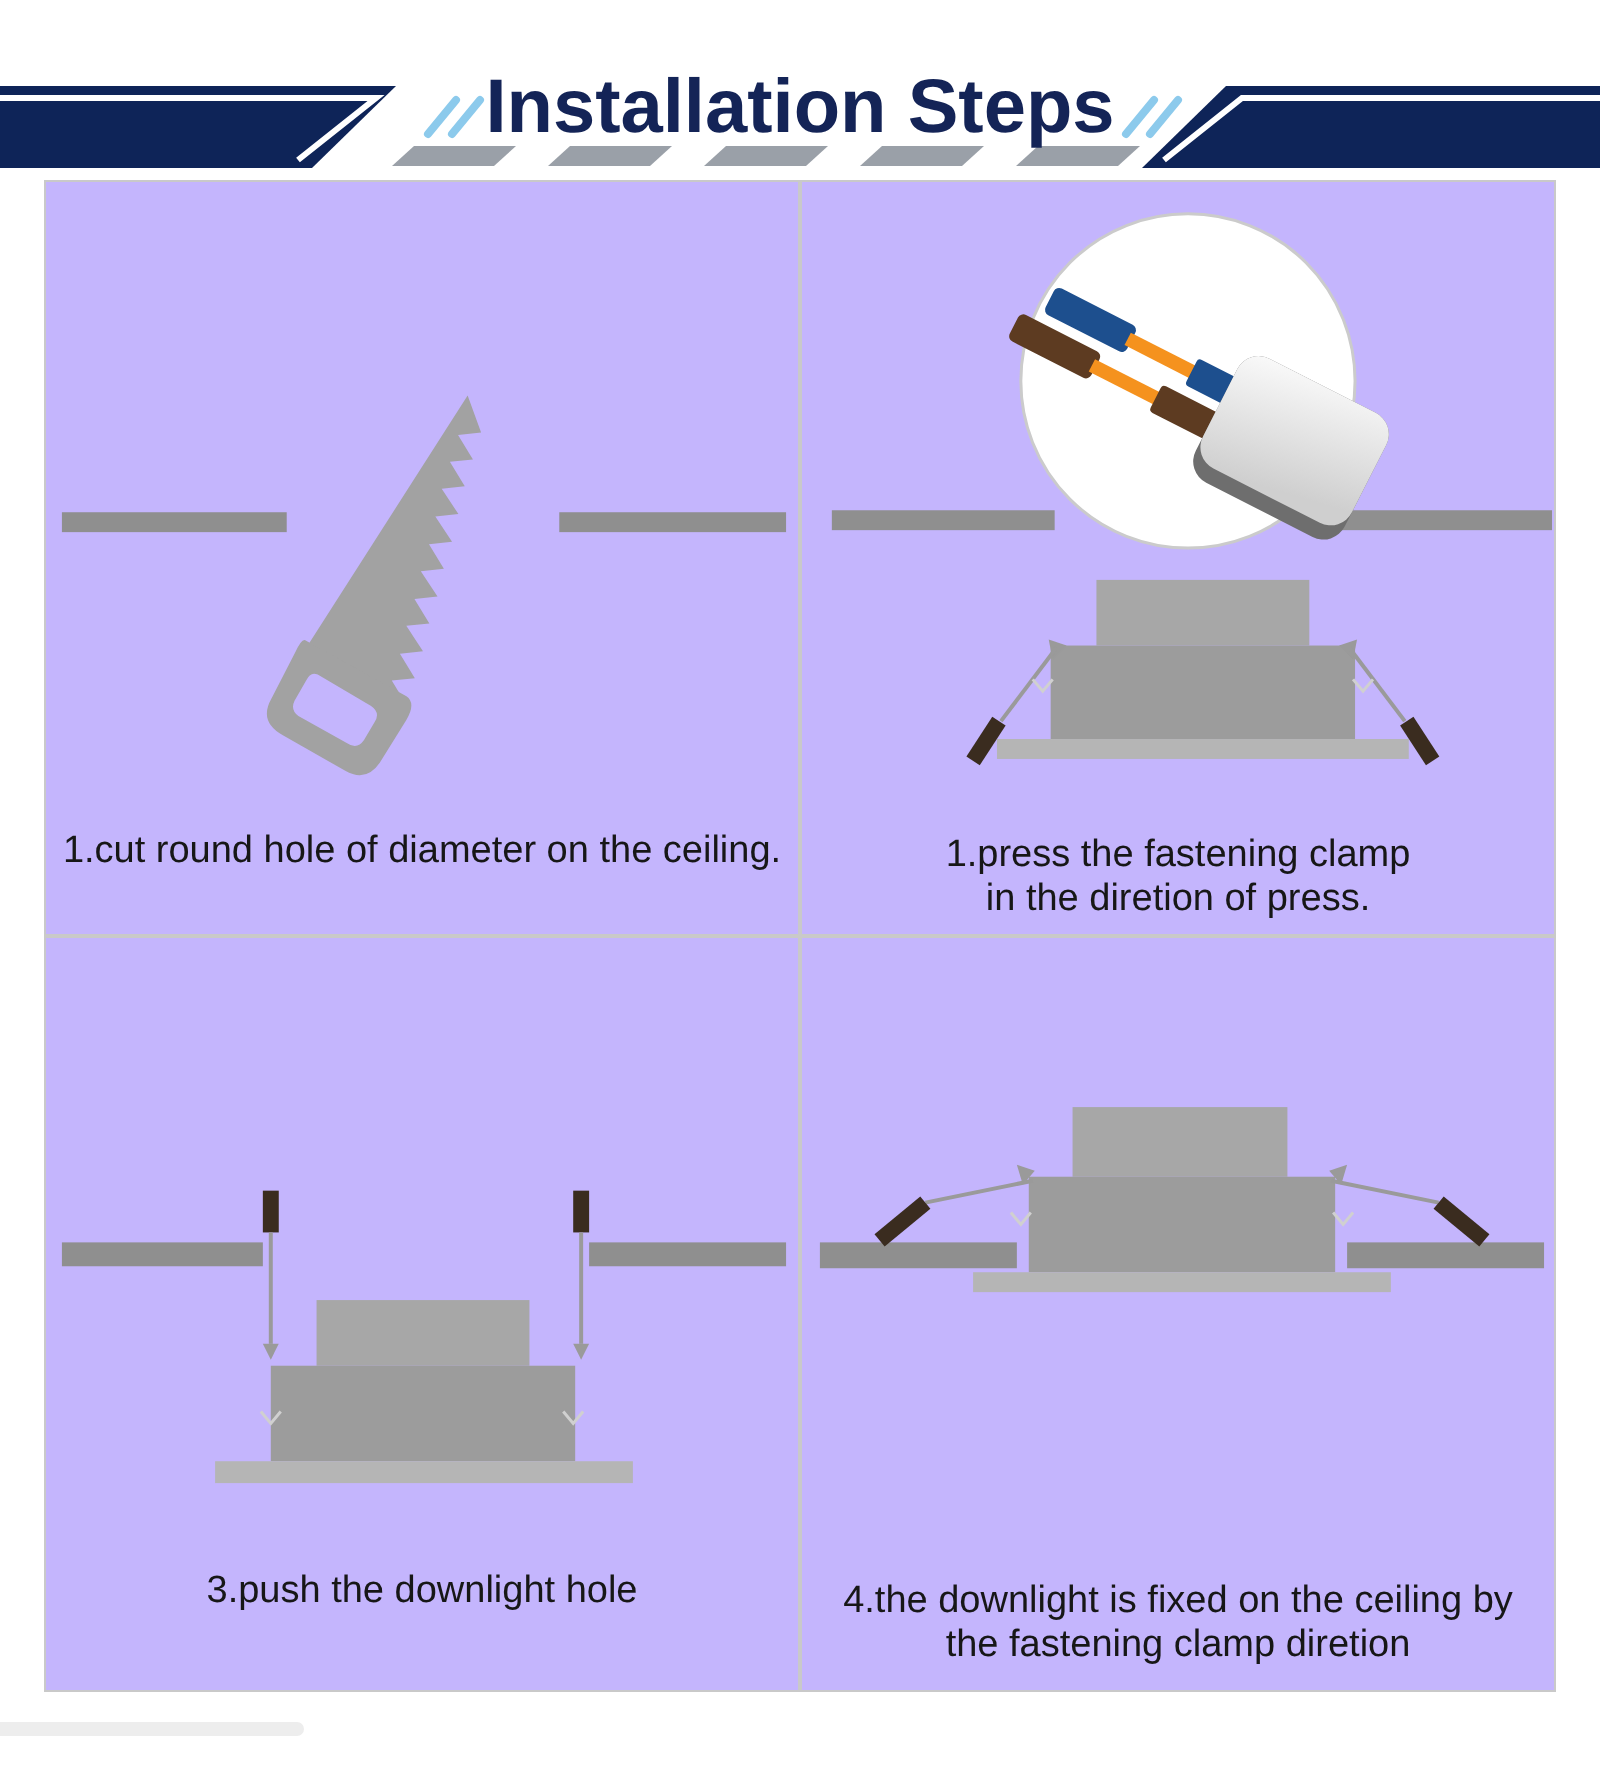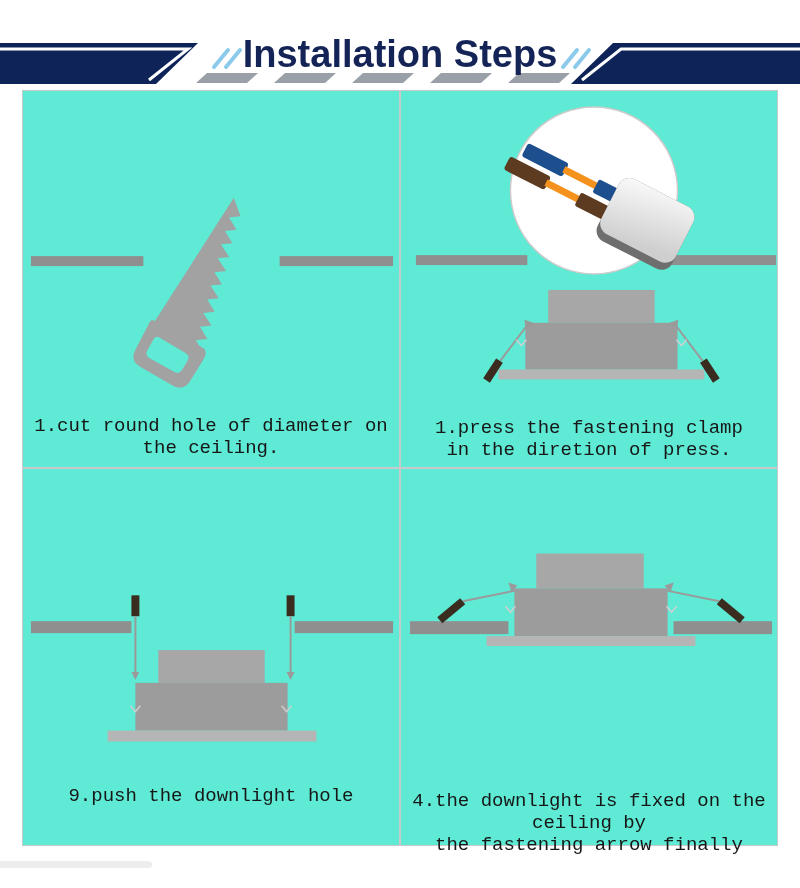--- a/index.html
+++ b/index.html
@@ -9,21 +9,21 @@
   
   .header{position:absolute;left:0;top:16px;width:800px;height:88px;}
   .header svg{position:absolute;left:0;top:0;}
   .title{position:absolute;left:50%;top:17px;transform:translateX(-50%);
          font-size:38px;font-weight:bold;color:#142457;white-space:nowrap;
          letter-spacing:0px;z-index:2;}
 
   
   .grid{position:absolute;left:22px;top:90px;width:756px;height:756px;
         display:grid;grid-template-columns:1fr 1fr;grid-template-rows:1fr 1fr;}
-  .panel{position:relative;background:#5eead4;border:1px solid #c9c9c9;font-family:Liberation Mono, monospace;}
+  .panel{position:relative;background:#c4b5fd;border:1px solid #c9c9c9;}
   .panel svg.fig{position:absolute;left:0;top:0;width:100%;height:100%;}
   .caption{position:absolute;left:0;right:0;text-align:center;
            font-size:19px;line-height:22px;color:#171717;z-index:3;}
   .cap1{top:324px;}
   .cap2{top:326px;}
   .cap3{top:316px;}
   .cap4{top:321px;}
 
   .footer-stripe{position:absolute;left:0;top:861px;width:152px;height:7px;
                  background:#ededed;border-radius:0 4px 4px 0;}
@@ -154,21 +154,21 @@
 
       <g>
         <rect x="136" y="182" width="107" height="33" fill="#a7a7a7"></rect>
         <rect x="113" y="215" width="153" height="48" fill="#9c9c9c"></rect>
         <rect x="85" y="263" width="210" height="11" fill="#b5b5b5"></rect>
         <path d="M108,238 l5,6 l5,-6" fill="none" stroke="#d0d0d0" stroke-width="1.5"></path>
         <path d="M260,238 l5,6 l5,-6" fill="none" stroke="#d0d0d0" stroke-width="1.5"></path>
       </g>
     </svg>
     <div class="caption cap3">
-      <div>9.push the downlight hole</div>
+      <div>3.push the downlight hole</div>
     </div>
   </section>
 
   <section class="panel">
     <svg class="fig" viewBox="0 0 378 378">
 
       <g>
         <rect x="136" y="85" width="108" height="35" fill="#a7a7a7"></rect>
         <rect x="114" y="120" width="154" height="48" fill="#9c9c9c"></rect>
       </g>
@@ -182,19 +182,19 @@
         <line x1="62" y1="133" x2="39" y2="152" stroke="#3a2c1f" stroke-width="8"></line>
         <polygon points="274,114 265,117 271,124" fill="#9a9a9a"></polygon>
         <line x1="266" y1="122" x2="320" y2="133" stroke="#9a9a9a" stroke-width="2"></line>
         <line x1="320" y1="133" x2="343" y2="152" stroke="#3a2c1f" stroke-width="8"></line>
         <path d="M105,138 l5,6 l5,-6" fill="none" stroke="#d0d0d0" stroke-width="1.5"></path>
         <path d="M267,138 l5,6 l5,-6" fill="none" stroke="#d0d0d0" stroke-width="1.5"></path>
       </g>
     </svg>
     <div class="caption cap4">
       <div>4.the downlight is fixed on the ceiling by</div>
-      <div>the fastening arrow finally</div>
+      <div>the fastening clamp diretion</div>
     </div>
   </section>
 
 </div>
 
 <div class="footer-stripe"></div>
 
 </body></html>

